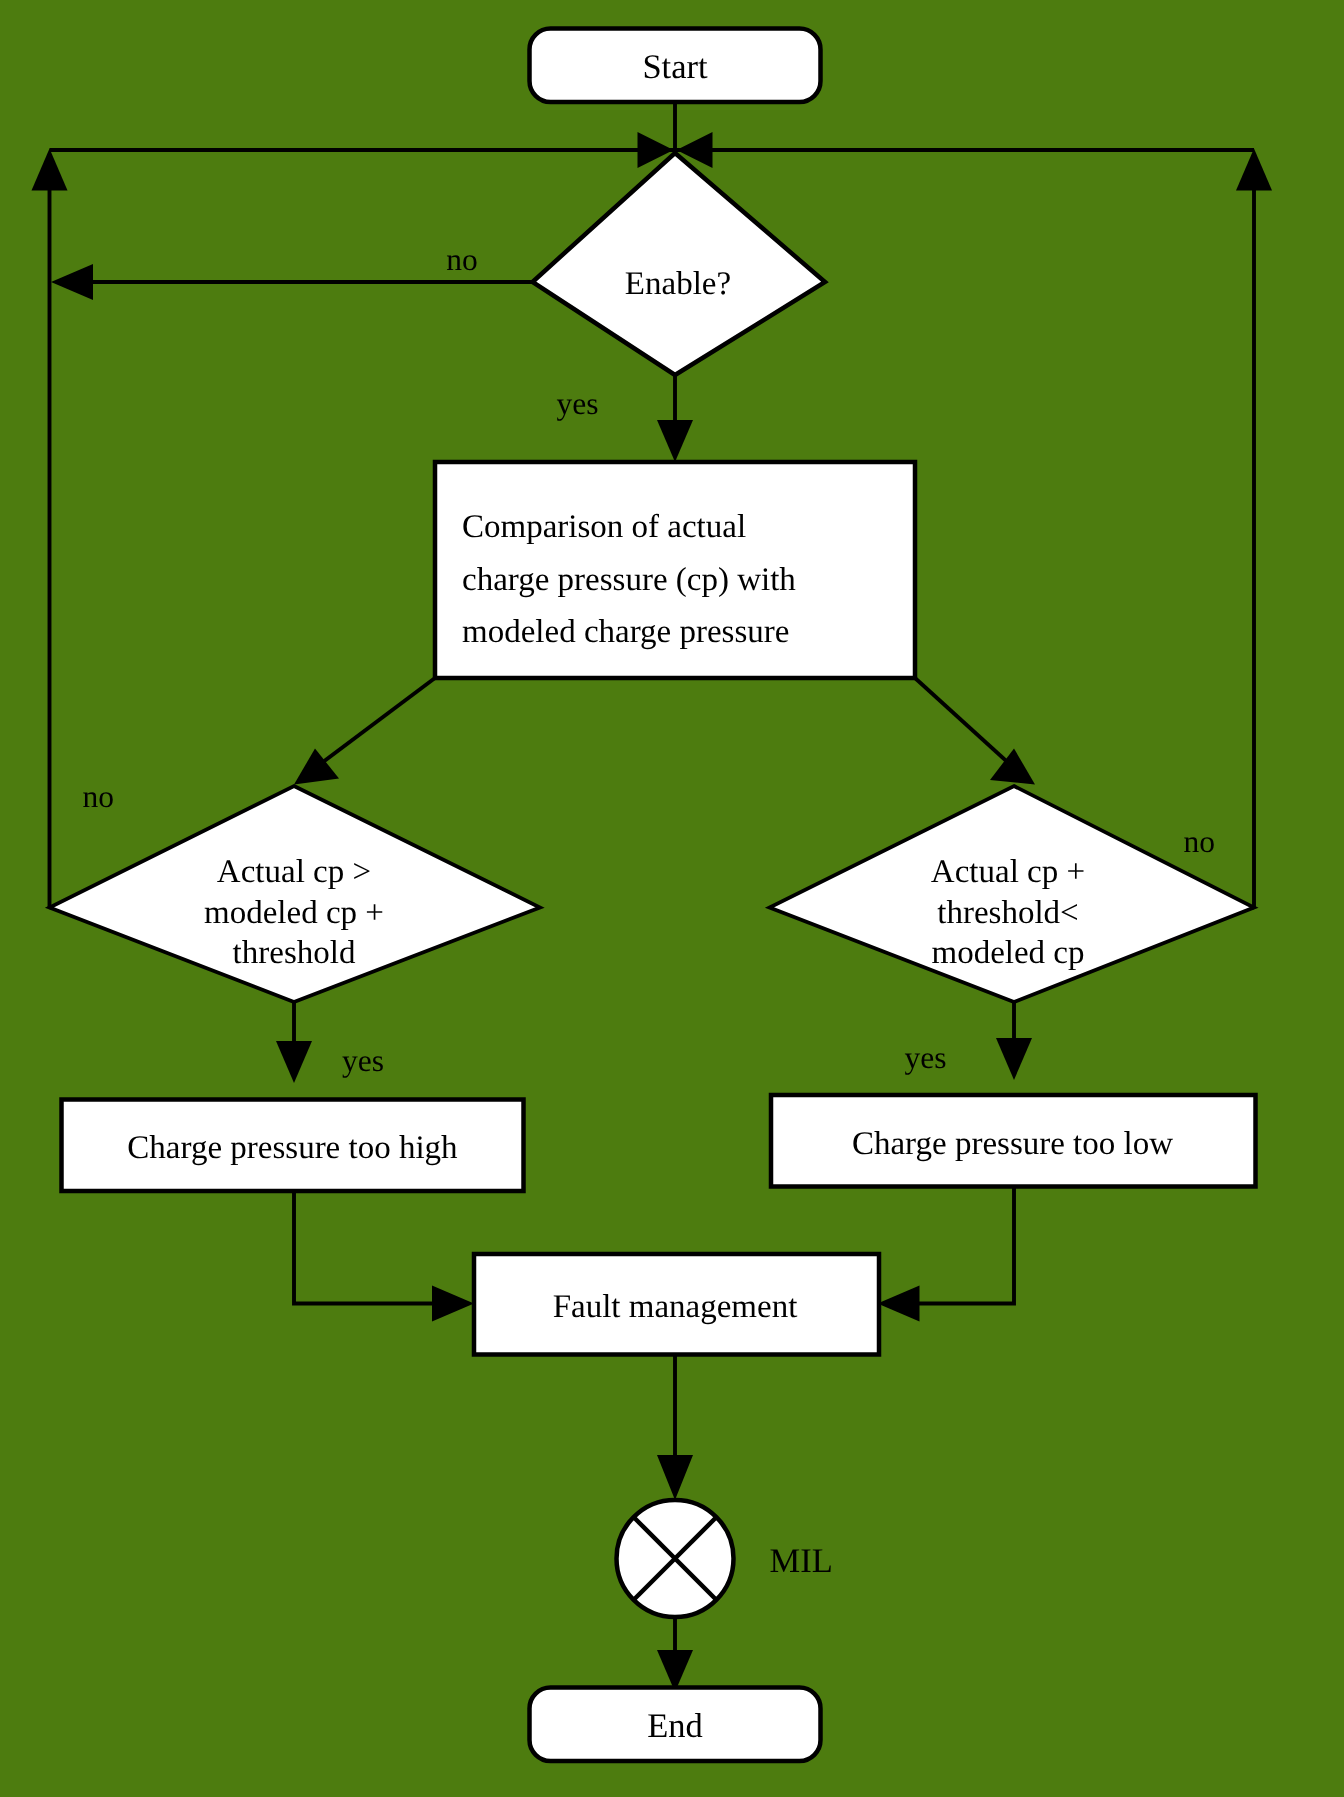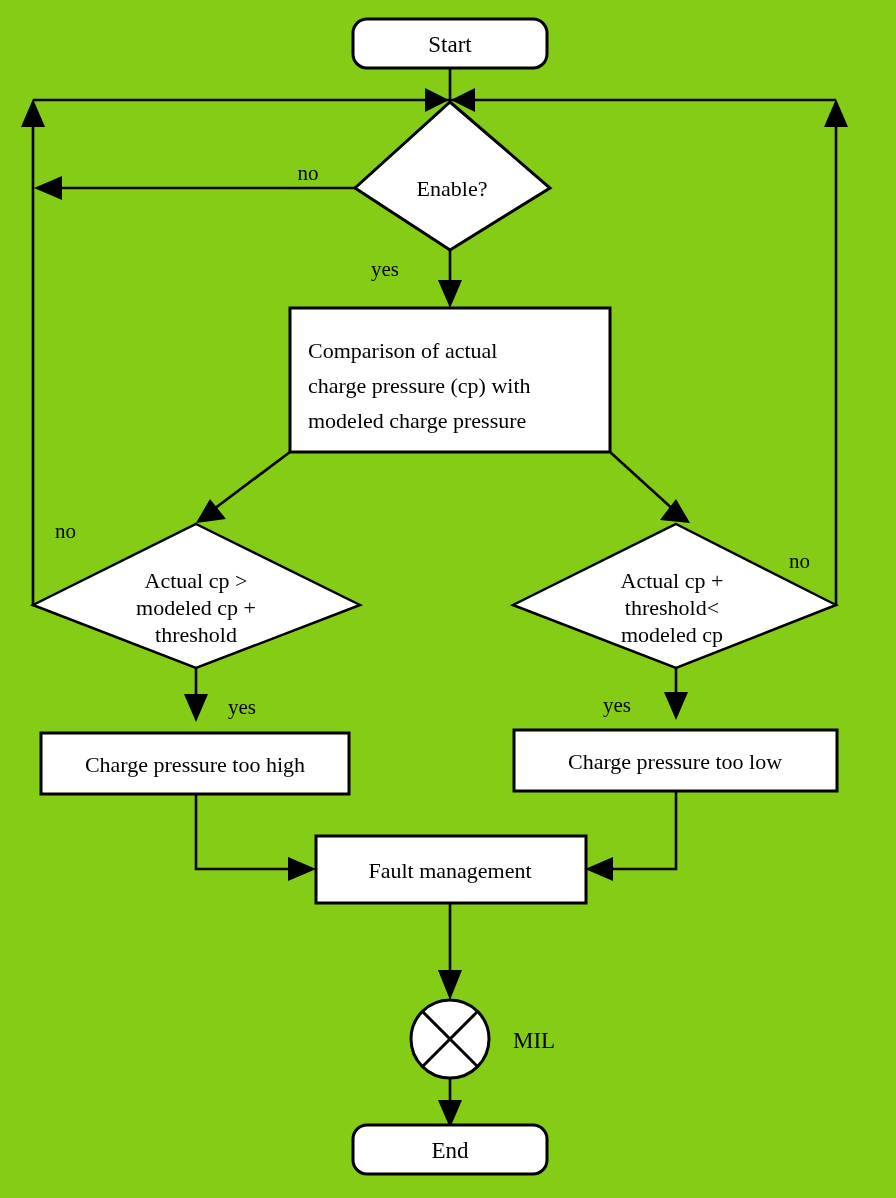--- a/index.html
+++ b/index.html
@@ -8,21 +8,21 @@
     padding: 0;
     background: #ffffff;
   }
   body {
     font-family: "Liberation Serif", "DejaVu Serif", serif;
   }
   #flowchart-root {
     position: relative;
     width: 896px;
     height: 1198px;
-    background: #84cc16;
+    background: #4d7c0f;
     overflow: hidden;
   }
   svg.diagram {
     display: block;
     width: 896px;
     height: 1198px;
   }
   .node-shape {
     fill: #ffffff;
     stroke: #000000;

